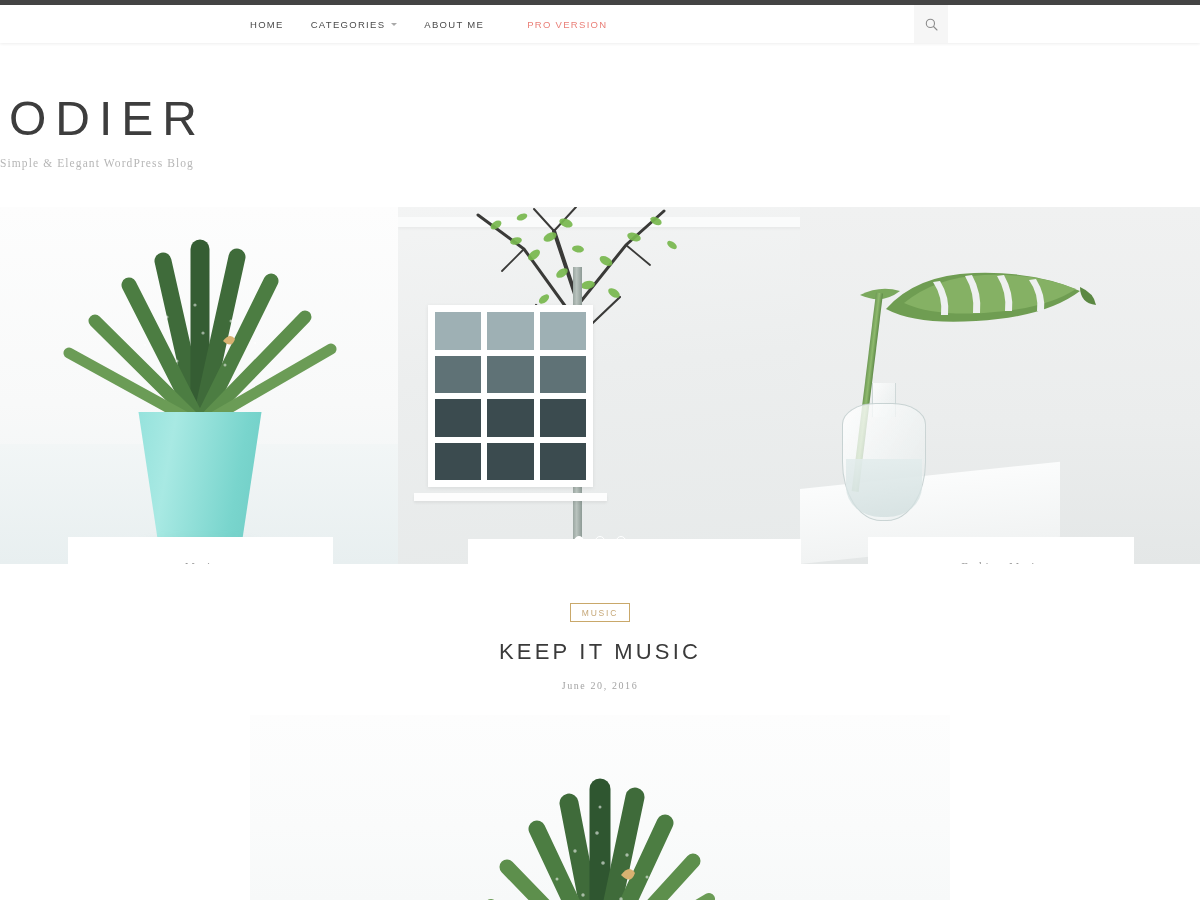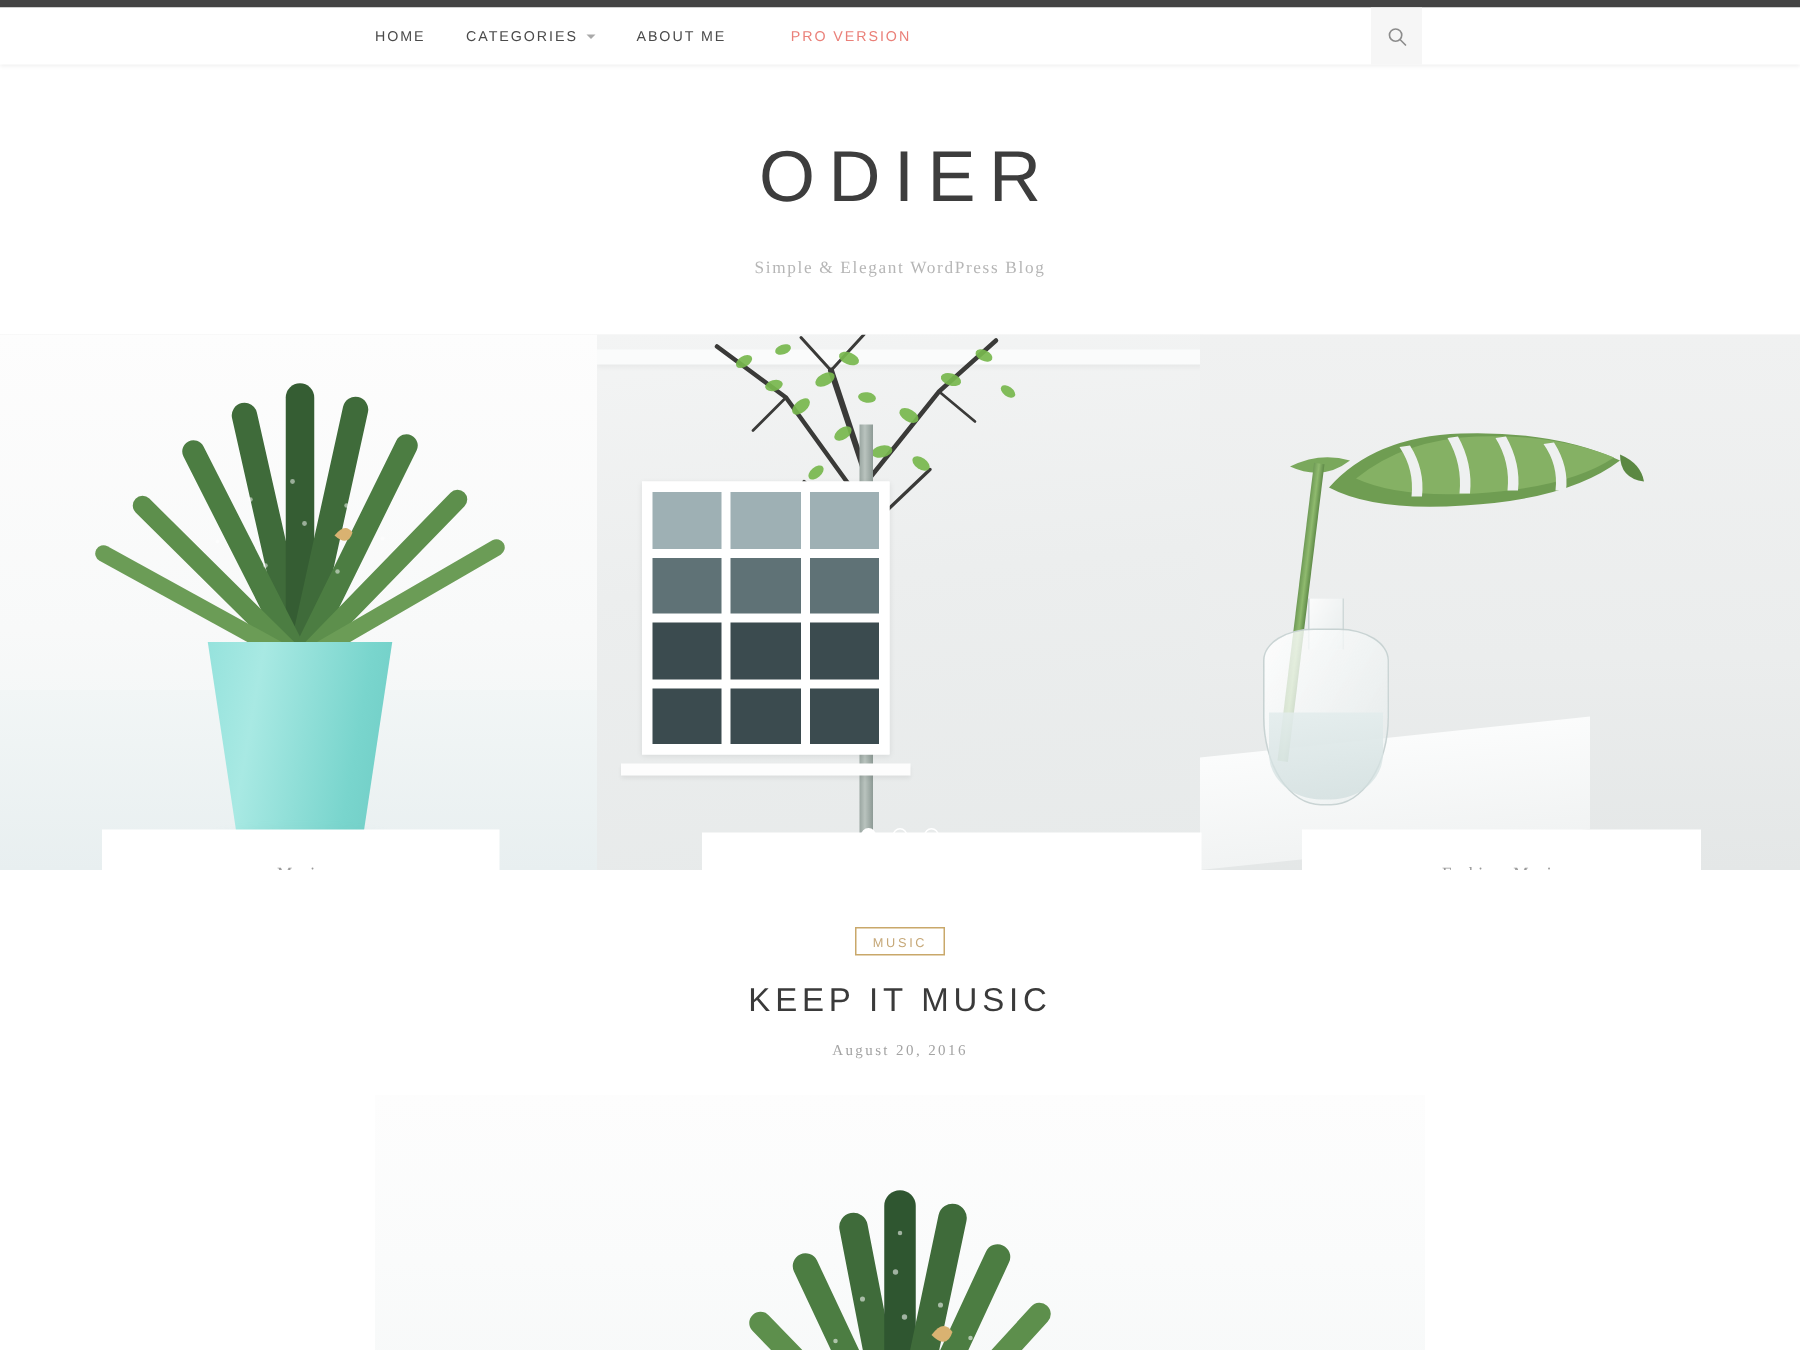--- a/index.html
+++ b/index.html
@@ -54,35 +54,34 @@
     width:34px; height:38px;
     background:#f6f6f6;
     display:flex; align-items:center; justify-content:center;
     cursor:pointer;
   }
   .search-box svg{ display:block; }
 
   
   .site-header{
     background:#ffffff;
-    text-align:center;
     padding-top:52px;
     padding-bottom:38px;
   }
   .site-title{
     font-family:"Liberation Sans", sans-serif;
     font-size:48px;
     font-weight:300;
     letter-spacing:9px;
     color:#3d3d3d;
     padding-left:9px;
     line-height:1;
   }
   .site-tagline{
-    margin-top:30px;
+    margin-top:14px;
     font-family:"Liberation Serif", serif;
     font-size:11.5px;
     letter-spacing:1.1px;
     color:#b6b6b6;
   }
 
   
   .slider{
     position:relative;
     height:357px;
@@ -413,21 +412,21 @@
   <div class="dots">
     <div class="dot active"></div>
     <div class="dot"></div>
     <div class="dot"></div>
   </div>
 </div>
 
 <div class="post">
   <div class="cat-badge">MUSIC</div>
   <div class="post-title">KEEP IT MUSIC</div>
-  <div class="post-date">August 20, 2016</div>
+  <div class="post-date">June 20, 2016</div>
 
   <div class="post-thumb">
     <svg style="position:absolute;left:50%;transform:translateX(-50%);top:48px;width:230px;height:200px;" viewBox="0 0 230 200">
       <g fill="none" stroke-linecap="round">
         <path d="M115 200 L84 40" stroke="#3f6b3a" stroke-width="19"></path>
         <path d="M115 200 L115 26" stroke="#2f5630" stroke-width="21"></path>
         <path d="M115 200 L150 34" stroke="#3f6b3a" stroke-width="19"></path>
         <path d="M115 200 L52 66" stroke="#4c7d42" stroke-width="17"></path>
         <path d="M115 200 L180 60" stroke="#4c7d42" stroke-width="17"></path>
         <path d="M115 200 L22 104" stroke="#5d8f4c" stroke-width="15"></path>

